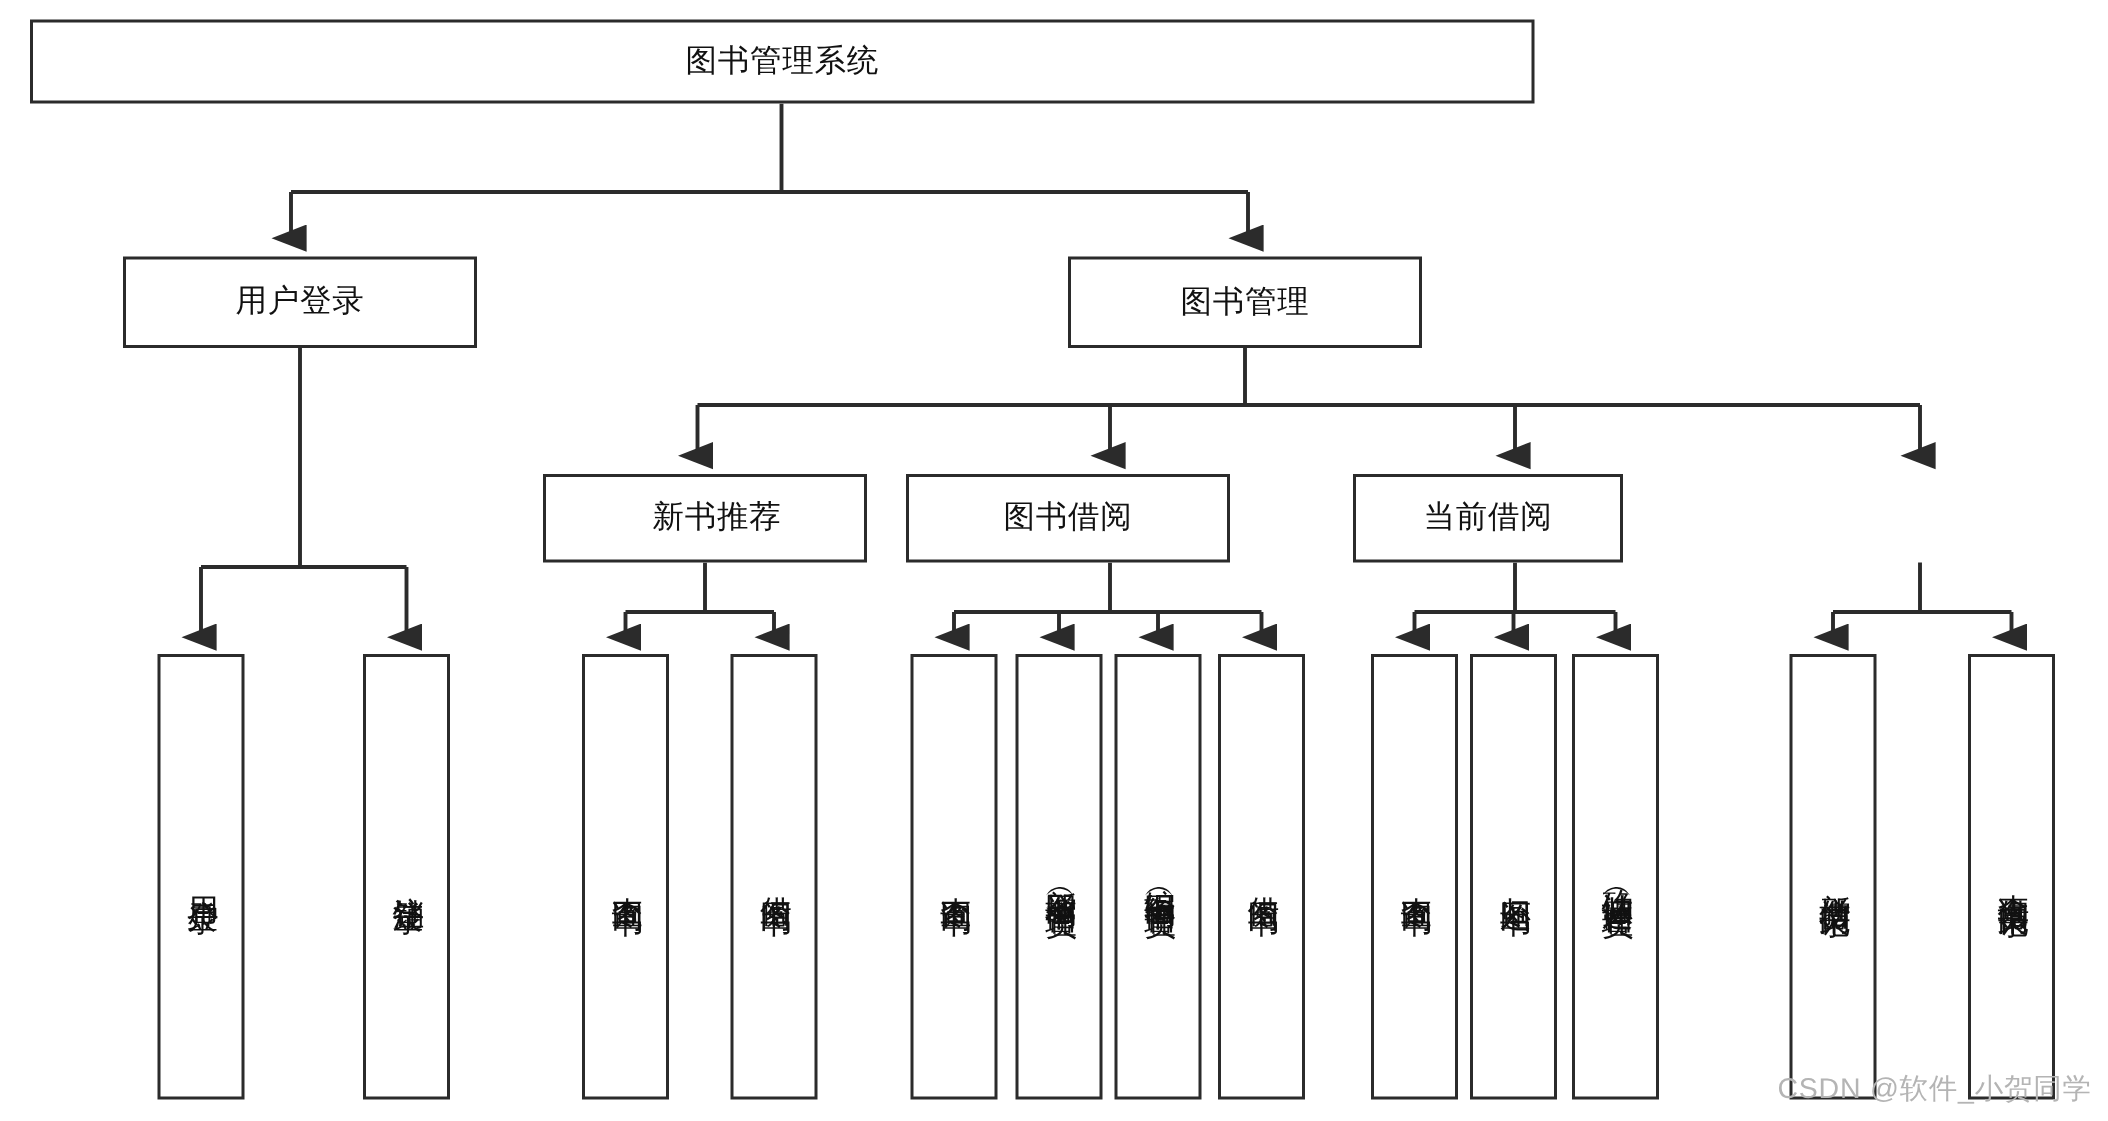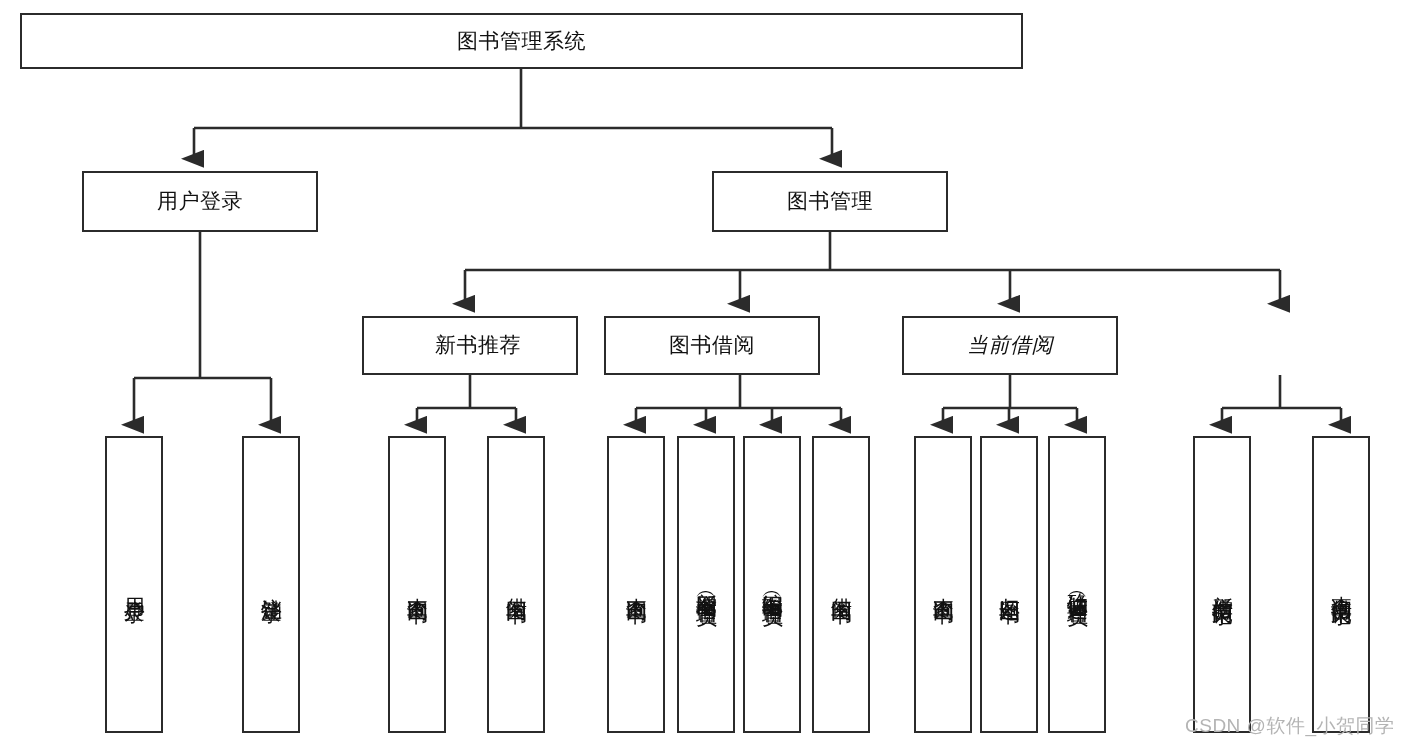--- a/index.html
+++ b/index.html
@@ -134,21 +134,21 @@
   <div class="node" style="left:712px; top:171px; width:236px; height:61px;font-family:Liberation Serif, serif;">
     <span class="label">图书管理</span>
   </div>
 
   <div class="node" style="left:362px; top:316px; width:216px; height:59px;padding-left:16px;">
     <span class="label">新书推荐</span>
   </div>
   <div class="node" style="left:604px; top:316px; width:216px; height:59px;">
     <span class="label">图书借阅</span>
   </div>
-  <div class="node" style="left:902px; top:316px; width:216px; height:59px;font-style:italic;">
+  <div class="node" style="left:902px; top:316px; width:180px; height:59px;">
     <span class="label">当前借阅</span>
   </div>
 
   <div class="node leaf" style="left:105px; top:436px; width:58px; height:297px;">
     <span class="label">用户登录</span>
   </div>
   <div class="node leaf" style="left:242px; top:436px; width:58px; height:297px;">
     <span class="label">注销登录</span>
   </div>
 

